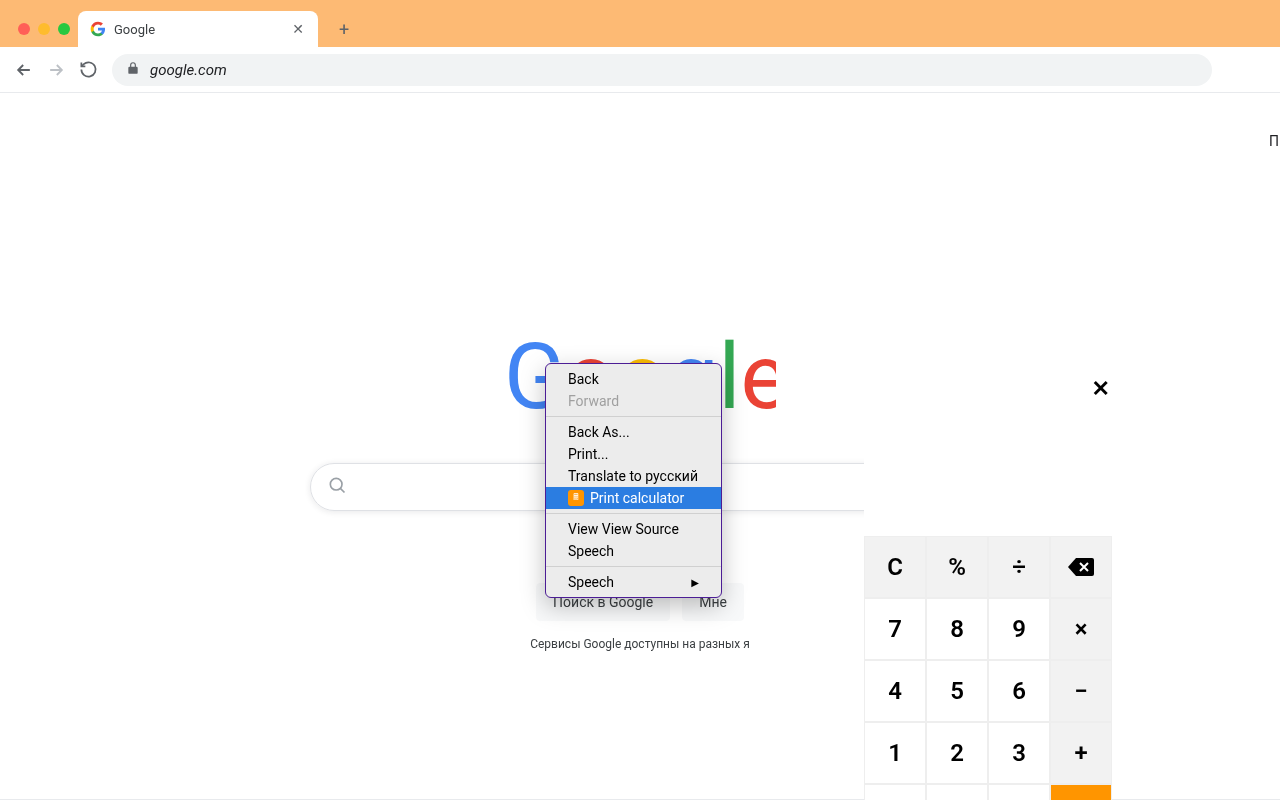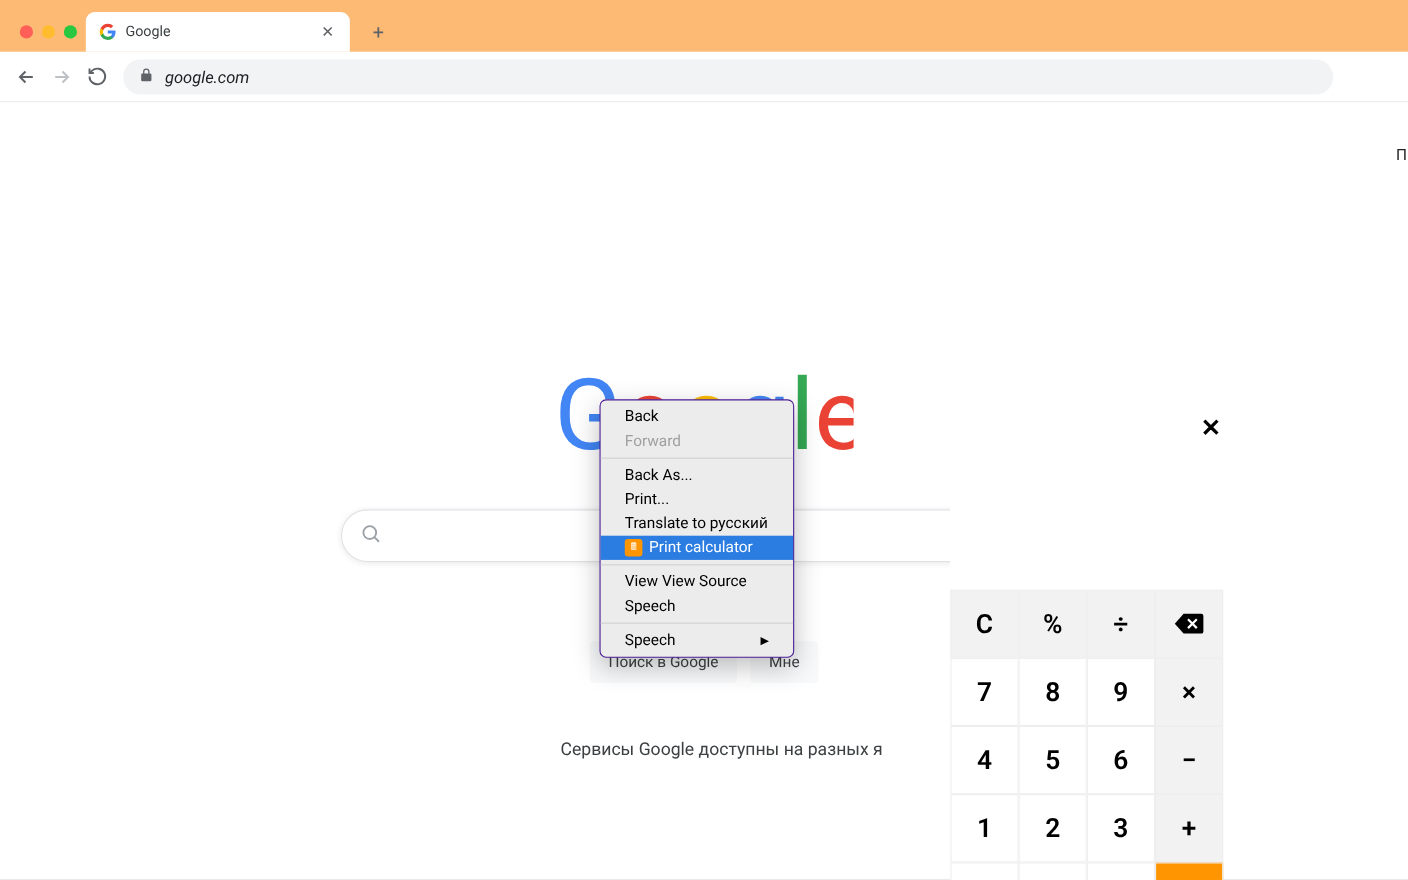--- a/index.html
+++ b/index.html
@@ -31,21 +31,21 @@
 .top-right-text { position: absolute; top: 40px; right: 1px; font-size: 14px; color: #202124; }
 
 .google-logo { position: absolute; top: 245px; left: 50%; transform: translateX(-50%); display: flex; align-items: center; }
 
 .search-box { position: absolute; top: 370px; left: 50%; transform: translateX(-50%); width: 660px; height: 48px; border: 1px solid #dfe1e5; border-radius: 24px; display: flex; align-items: center; padding: 0 16px; box-shadow: 0 1px 6px rgba(32,33,36,0.1); }
 .search-box .search-icon { color: #9aa0a6; margin-right: 12px; }
 
 .btn-row { position: absolute; top: 490px; left: 50%; transform: translateX(-50%); display: flex; gap: 12px; }
 .goog-btn { background: #f8f9fa; border: 1px solid #f8f9fa; border-radius: 4px; color: #3c4043; font-size: 14px; padding: 10px 16px; cursor: pointer; }
 
-.services-text { position: absolute; top: 578px; left: 50%; transform: translateX(-50%); font-size: 16px; color: #3c4043; white-space: nowrap; margin-left: 16px; }
+.services-text { position: absolute; top: 544px; left: 50%; transform: translateX(-50%); font-size: 12px; color: #3c4043; white-space: nowrap; }
 
 
 .context-menu { position: absolute; top: 270px; left: 545px; width: 177px; background: #ececec; border: 1px solid #4c1d95; border-radius: 6px; box-shadow: 0 8px 24px rgba(0,0,0,0.25); padding: 4px 0; z-index: 50; }
 .cm-item { padding: 3px 22px; font-size: 14px; color: #000; cursor: default; display: flex; align-items: center; gap: 6px; }
 .cm-item.disabled { color: #a0a0a0; text-align: center; }
 .cm-item.highlighted { background: #2b7de1; color: #fff; }
 .cm-item.submenu::after { content: "▶"; margin-left: auto; font-size: 10px; }
 .cm-sep { height: 1px; background: #d0d0d0; margin: 4px 0; }
 .cm-calc-icon { width: 16px; height: 16px; background: #ff9500; border-radius: 3px; display: inline-flex; align-items:center; justify-content:center; font-size: 9px; color:#fff; }
 

